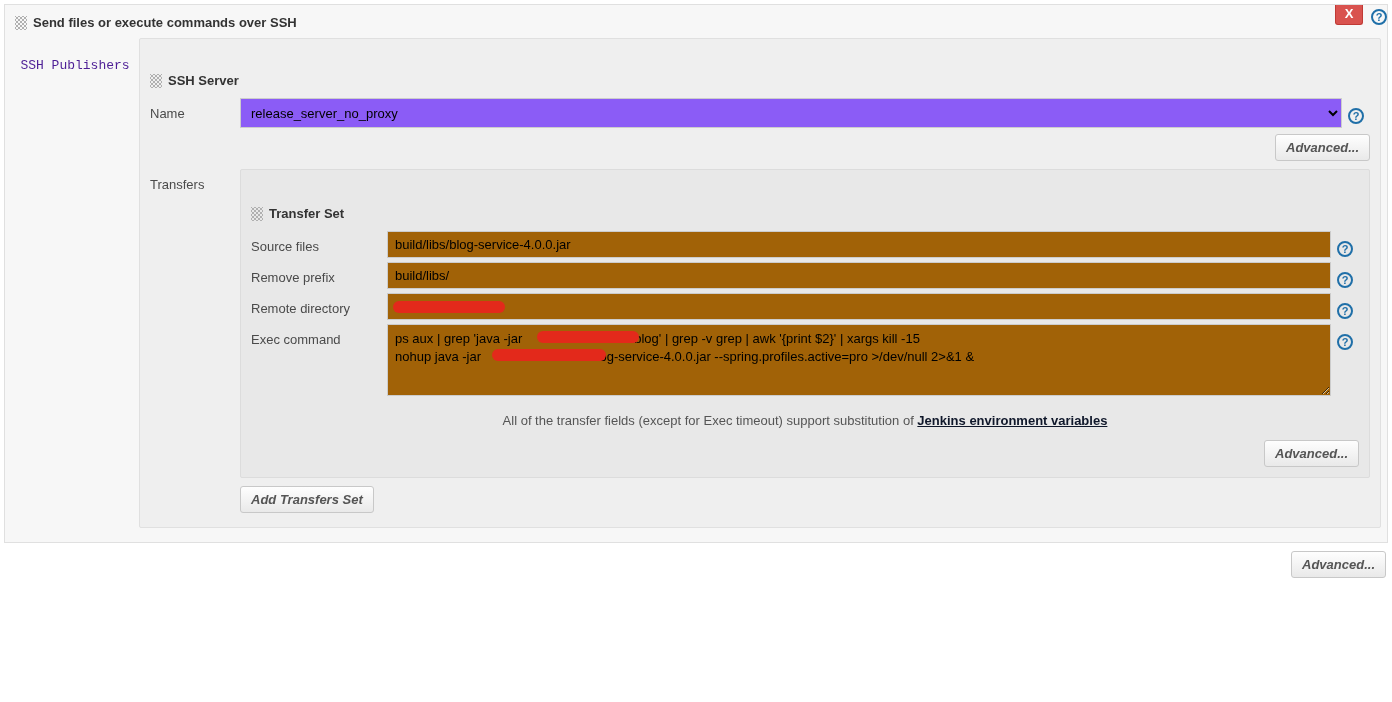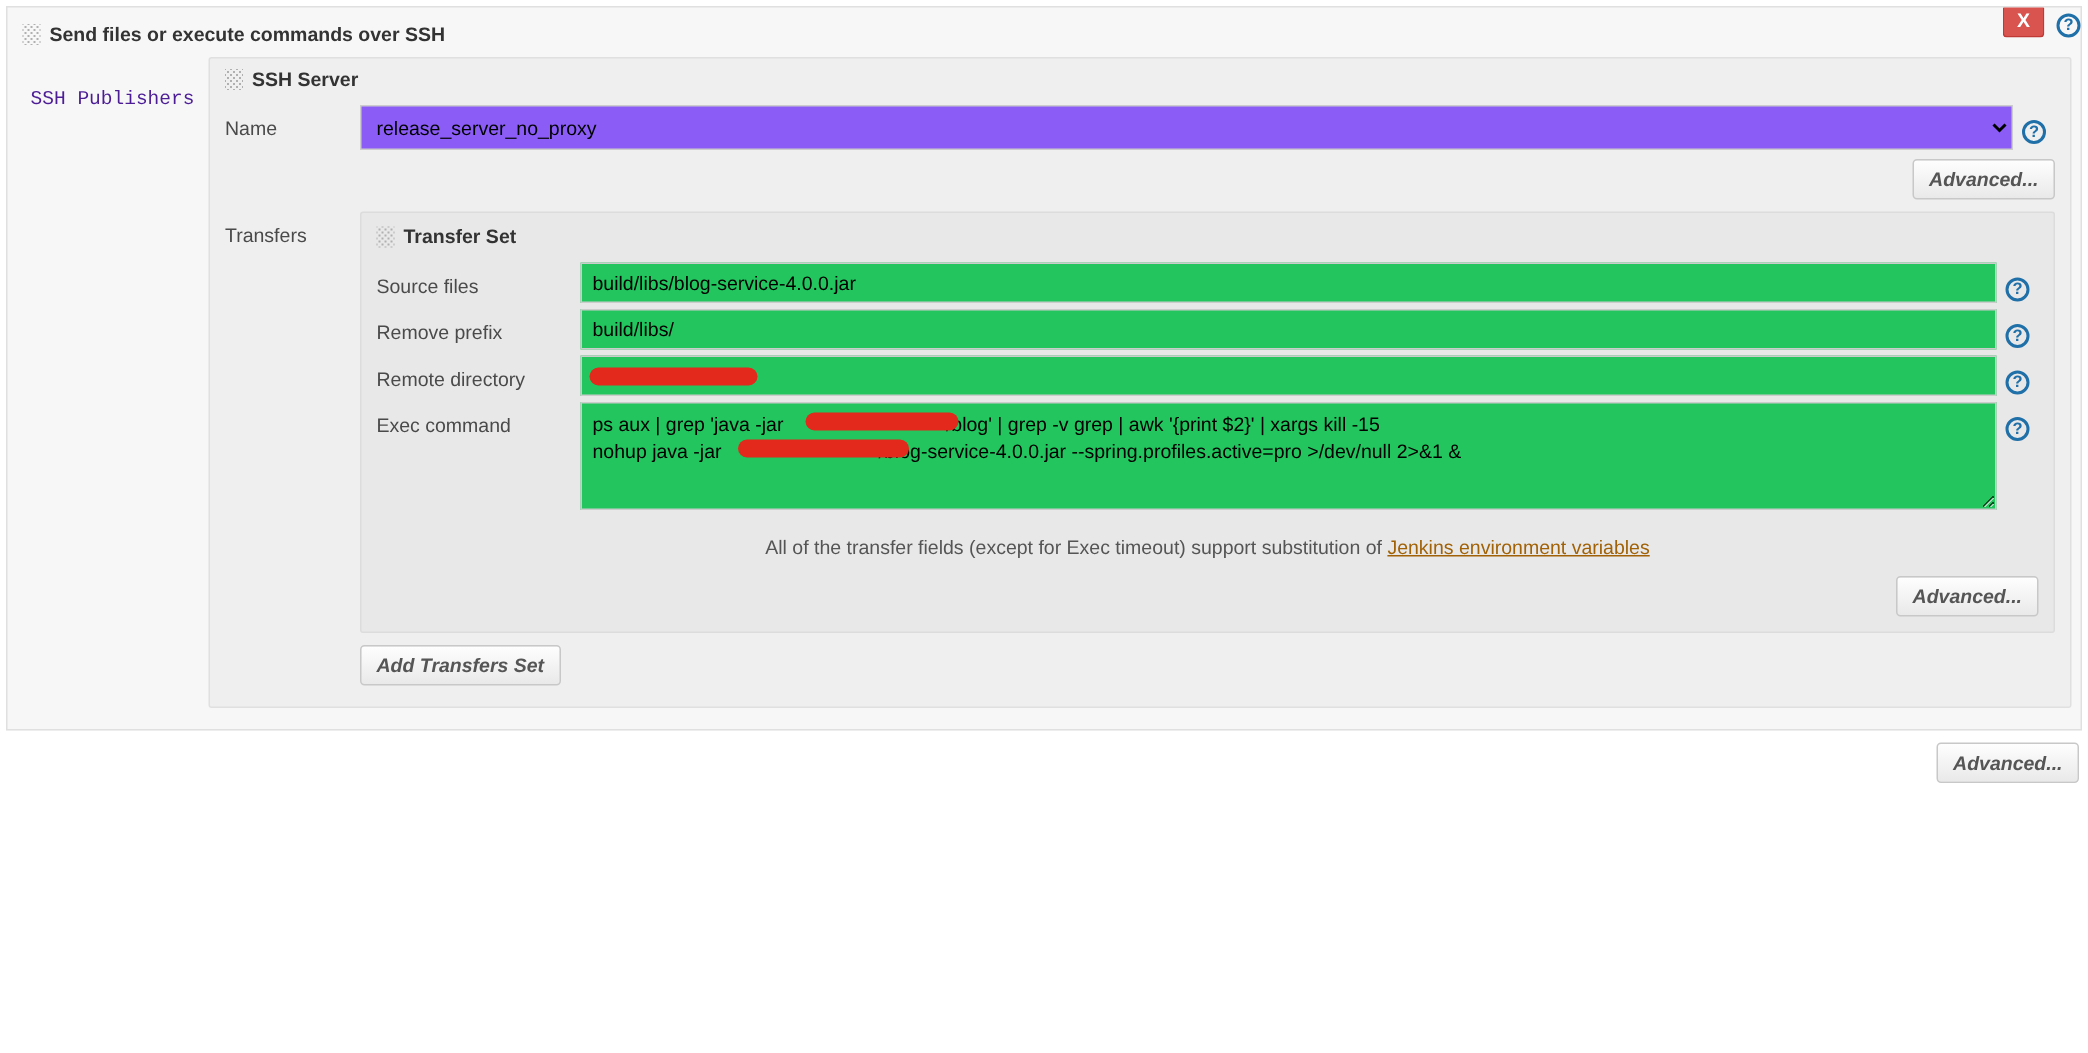--- a/index.html
+++ b/index.html
@@ -88,20 +88,21 @@
       background: #efefef;
       border: 1px solid #e0e0e0;
       border-radius: 2px;
       padding: 6px 10px 10px 10px;
       margin-bottom: 8px;
     }
     .panel-title-row {
       display: flex;
       align-items: center;
       padding-bottom: 6px;
+      margin-top: 28px;
     }
     .panel-title { font-weight: bold; }
     .field-row {
       display: flex;
       align-items: flex-start;
       margin: 4px 0;
     }
     .field-label {
       width: 90px;
       flex: none;
@@ -120,21 +121,21 @@
       width: 100%;
       height: 30px;
       border: 1px solid #ccc;
       background: #8b5cf6;
       padding: 0 6px;
       font-size: 13px;
     }
     input.full, textarea.full {
       width: 100%;
       border: 1px solid #ccc;
-      background: #22c55e;
+      background: #a16207;
       font-size: 13px;
       padding: 5px 7px;
       font-family: inherit;
     }
     textarea.full { resize: vertical; height: 72px; line-height: 1.4; }
     .btn {
       background: linear-gradient(#fefefe, #e9e9e9);
       border: 1px solid #c8c8c8;
       border-radius: 3px;
       padding: 5px 10px;
@@ -156,21 +157,21 @@
       display: flex;
       justify-content: center;
       padding-top: 6px;
     }
     .hint-row {
       text-align: center;
       color: #555;
       font-size: 13px;
       padding: 10px 0 6px 0;
     }
-    .hint-row a { color: #a16207; text-decoration: underline; }
+    .hint-row a { color: #0f172a; text-decoration: underline; font-weight: bold; }
     .transfer-panel {
       background: #e8e8e8;
       border: 1px solid #dcdcdc;
       border-radius: 2px;
       padding: 8px 10px 10px 10px;
     }
     .mt8 { margin-top: 8px; }
     .advanced-outer {
       display: flex;
       justify-content: flex-end;

